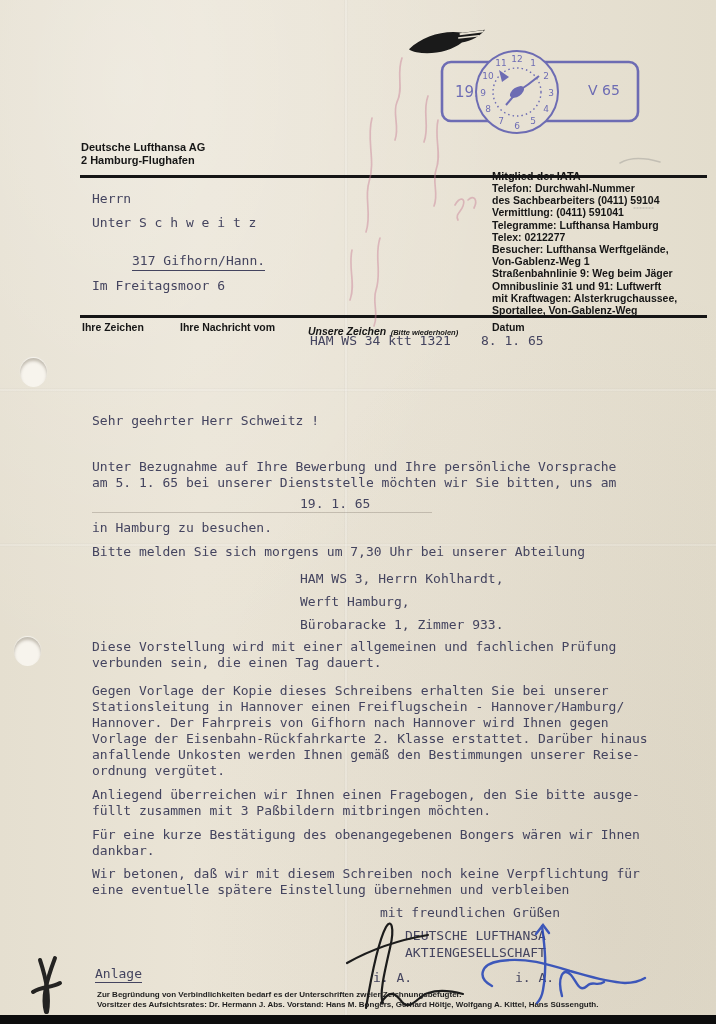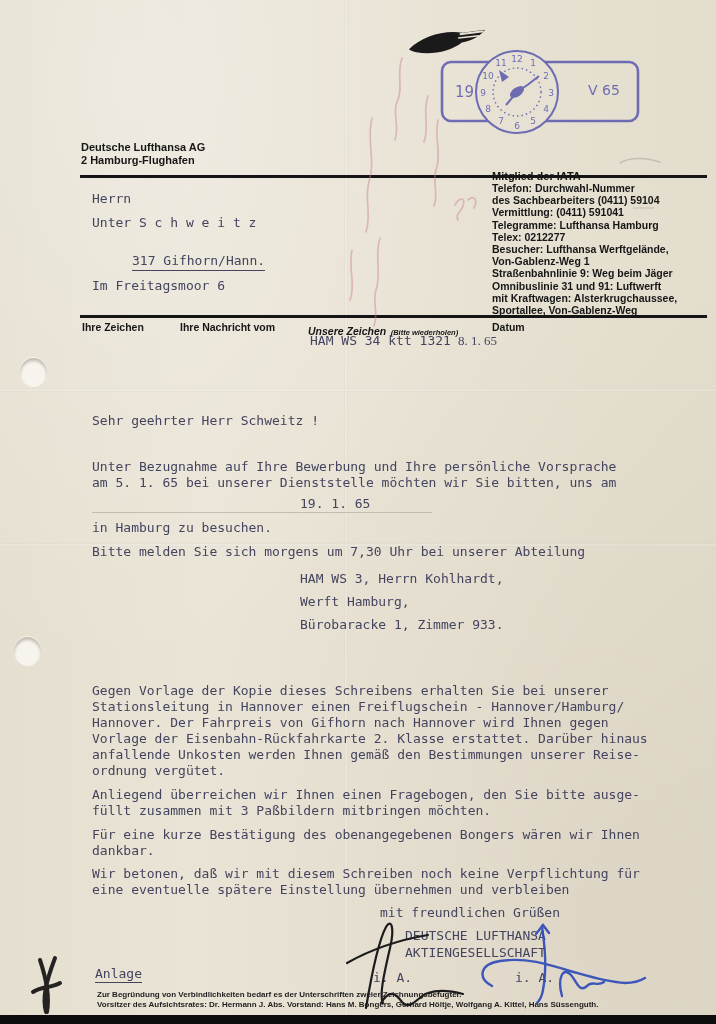--- a/index.html
+++ b/index.html
@@ -109,32 +109,34 @@
 
   <div class="abs print ref-label" style="left:82px;top:321px;">Ihre Zeichen</div>
   <div class="abs print ref-label" style="left:180px;top:321px;">Ihre Nachricht vom</div>
   <div class="abs" style="left:308px;top:321px;font-style:italic;">
     <span class="print ref-label">Unsere Zeichen</span>
     <span class="print ref-note">(Bitte wiederholen)</span>
   </div>
   <div class="abs print ref-label" style="left:492px;top:321px;">Datum</div>
 
   <div class="abs tw" style="left:310px;top:333px;">HAM WS 34 ktt 1321</div>
-  <div class="abs tw" style="left:458px;top:333px;font-family:Liberation Serif, serif;">8. 1. 65</div>
+  <div class="abs tw" style="left:481px;top:333px;">8. 1. 65</div>
 
   <div class="abs tw" style="left:92px;top:413px;">Sehr geehrter Herr Schweitz !</div>
   <div class="abs tw" style="left:92px;top:459px;">Unter Bezugnahme auf Ihre Bewerbung und Ihre persönliche Vorsprache
 am 5. 1. 65 bei unserer Dienststelle möchten wir Sie bitten, uns am</div>
   <div class="abs" style="left:92px;top:512px;width:340px;height:1px;background:rgba(110,100,90,.30);"></div>
   <div class="abs tw" style="left:300px;top:496px;">19. 1. 65</div>
   <div class="abs tw" style="left:92px;top:520px;">in Hamburg zu besuchen.</div>
   <div class="abs tw" style="left:92px;top:544px;">Bitte melden Sie sich morgens um 7,30 Uhr bei unserer Abteilung</div>
   <div class="abs tw" style="left:300px;top:567px;line-height:23px;">HAM WS 3, Herrn Kohlhardt,
 Werft Hamburg,
 Bürobaracke 1, Zimmer 933.</div>
+  <div class="abs tw" style="left:92px;top:639px;">Diese Vorstellung wird mit einer allgemeinen und fachlichen Prüfung
+verbunden sein, die einen Tag dauert.</div>
   <div class="abs tw" style="left:92px;top:683px;">Gegen Vorlage der Kopie dieses Schreibens erhalten Sie bei unserer
 Stationsleitung in Hannover einen Freiflugschein - Hannover/Hamburg/
 Hannover.  Der Fahrpreis von Gifhorn nach Hannover wird Ihnen gegen
 Vorlage der Eisenbahn-Rückfahrkarte 2. Klasse erstattet.  Darüber hinaus
 anfallende Unkosten werden Ihnen gemäß den Bestimmungen unserer Reise-
 ordnung vergütet.</div>
   <div class="abs tw" style="left:92px;top:787px;">Anliegend überreichen wir Ihnen einen Fragebogen, den Sie bitte ausge-
 füllt zusammen mit 3 Paßbildern mitbringen möchten.</div>
   <div class="abs tw" style="left:92px;top:827px;">Für eine kurze Bestätigung des obenangegebenen Bongers wären wir Ihnen
 dankbar.</div>

